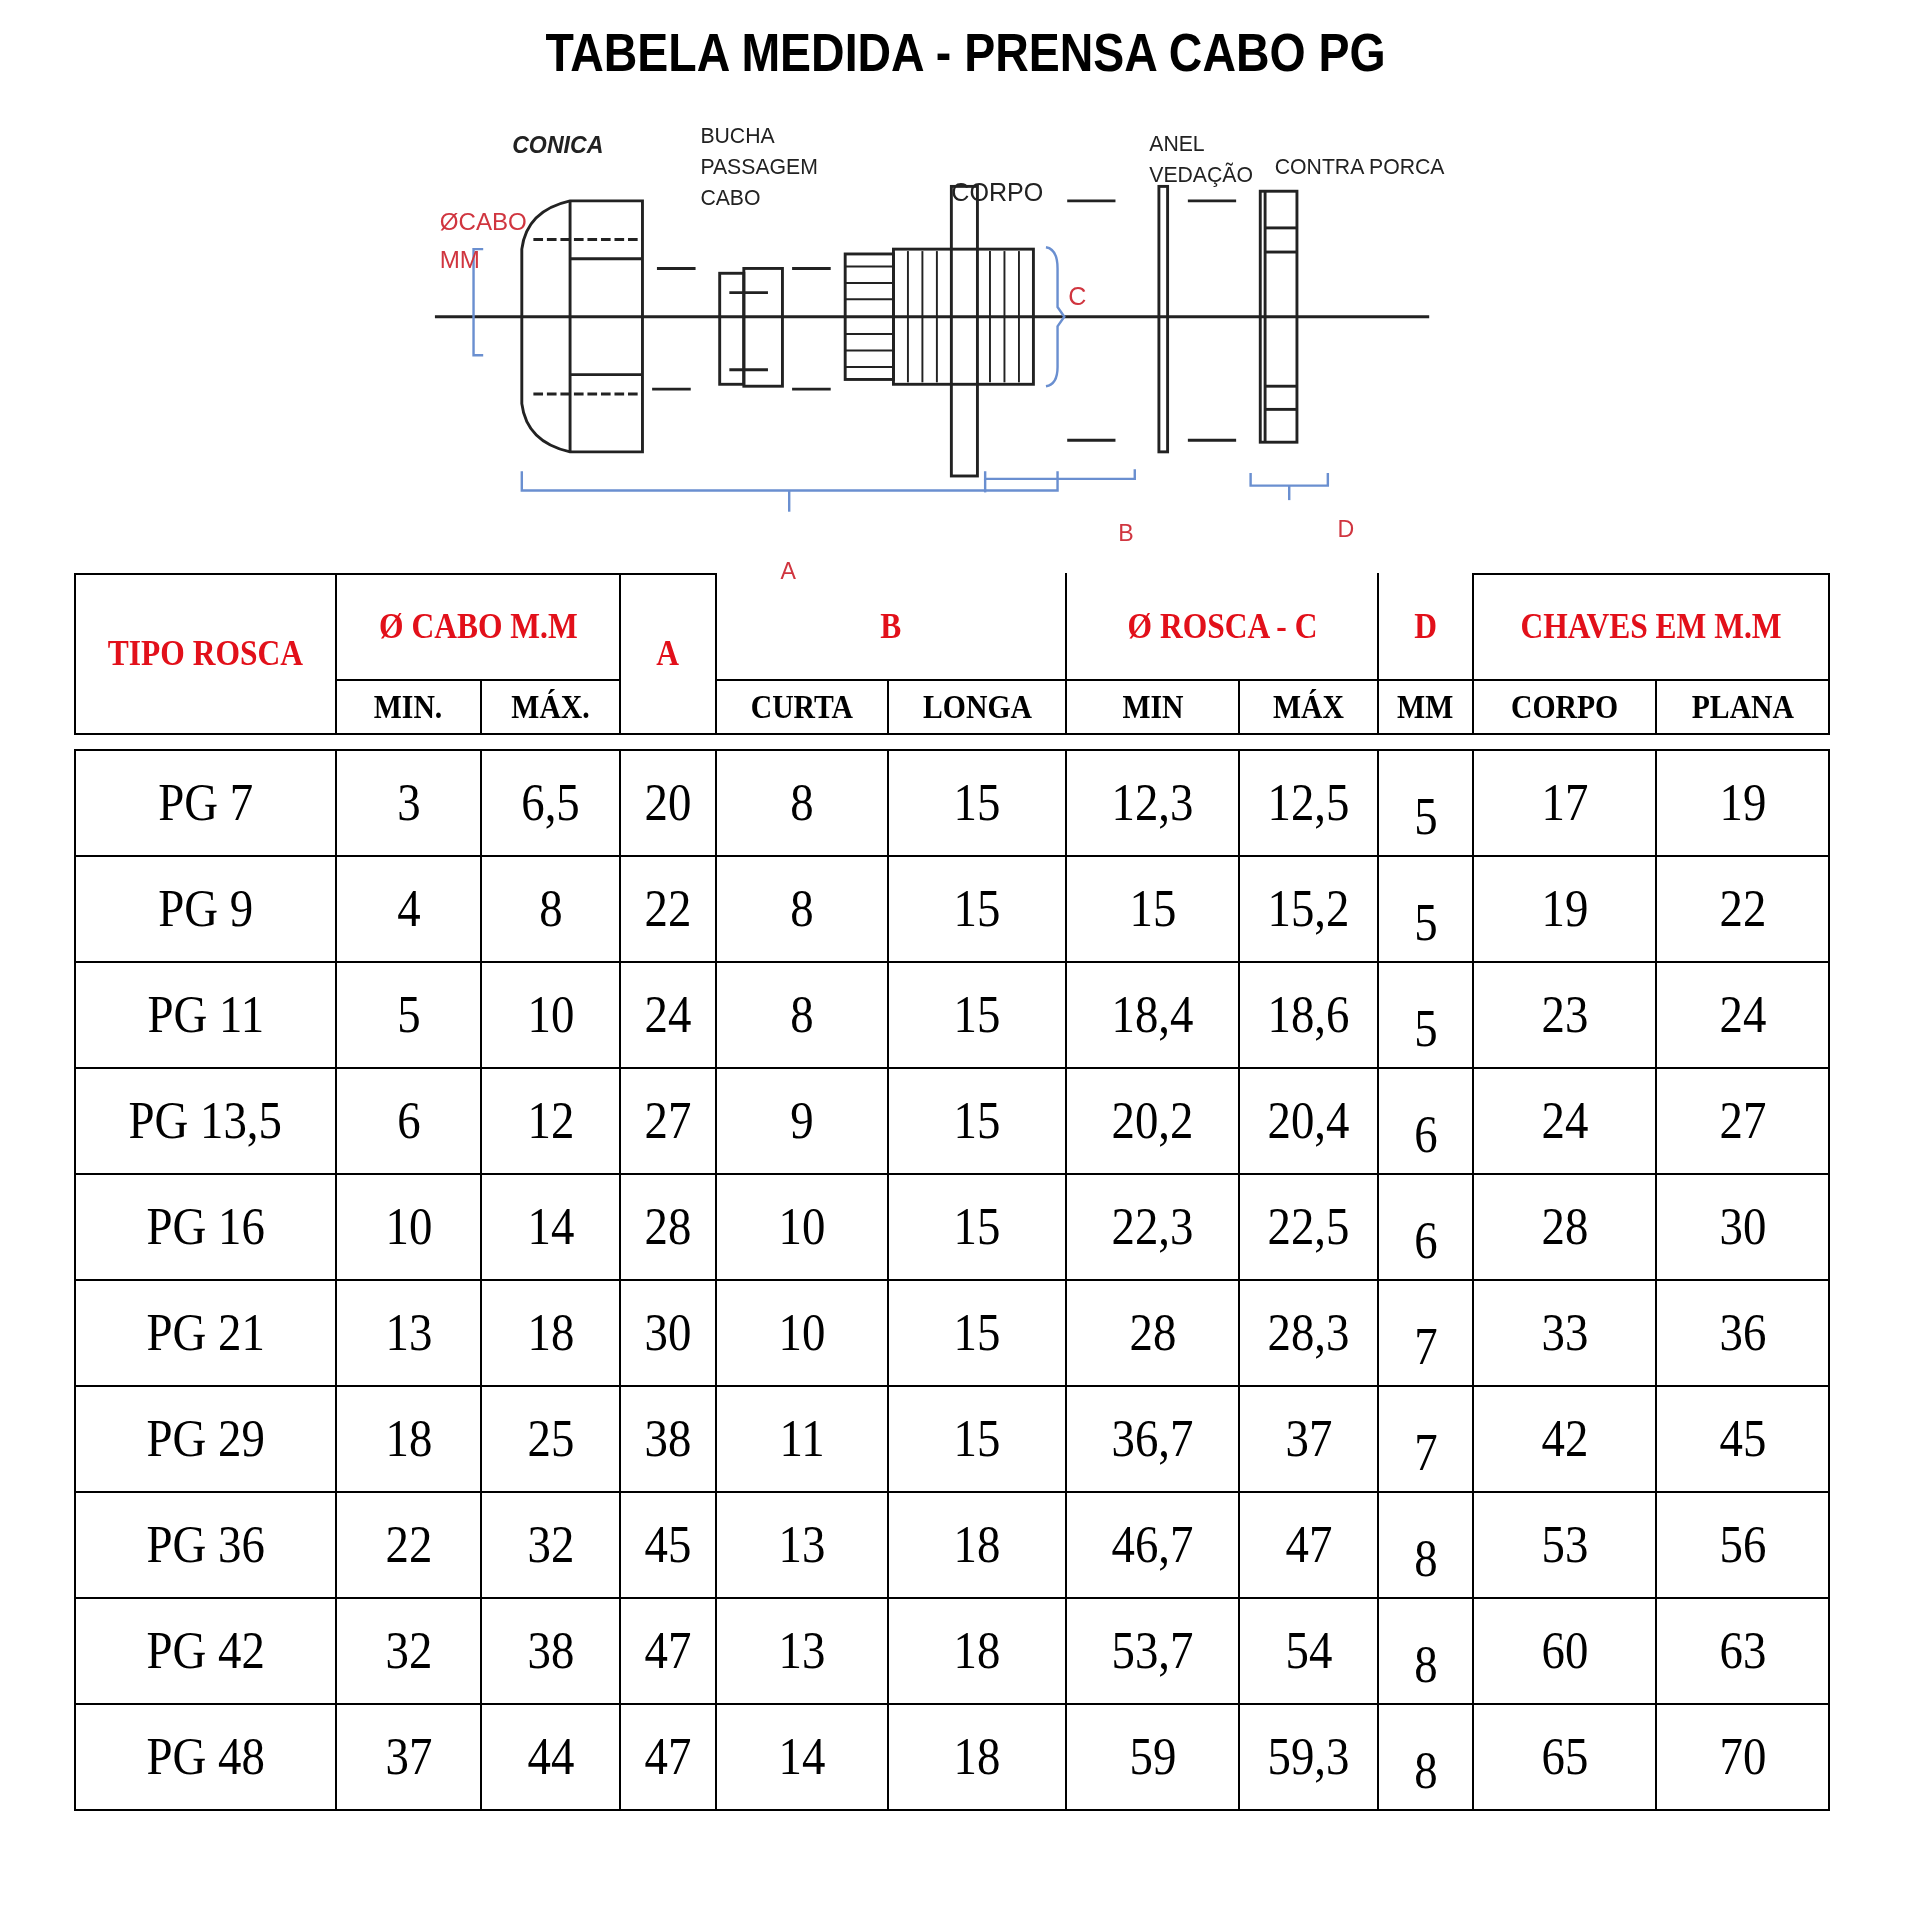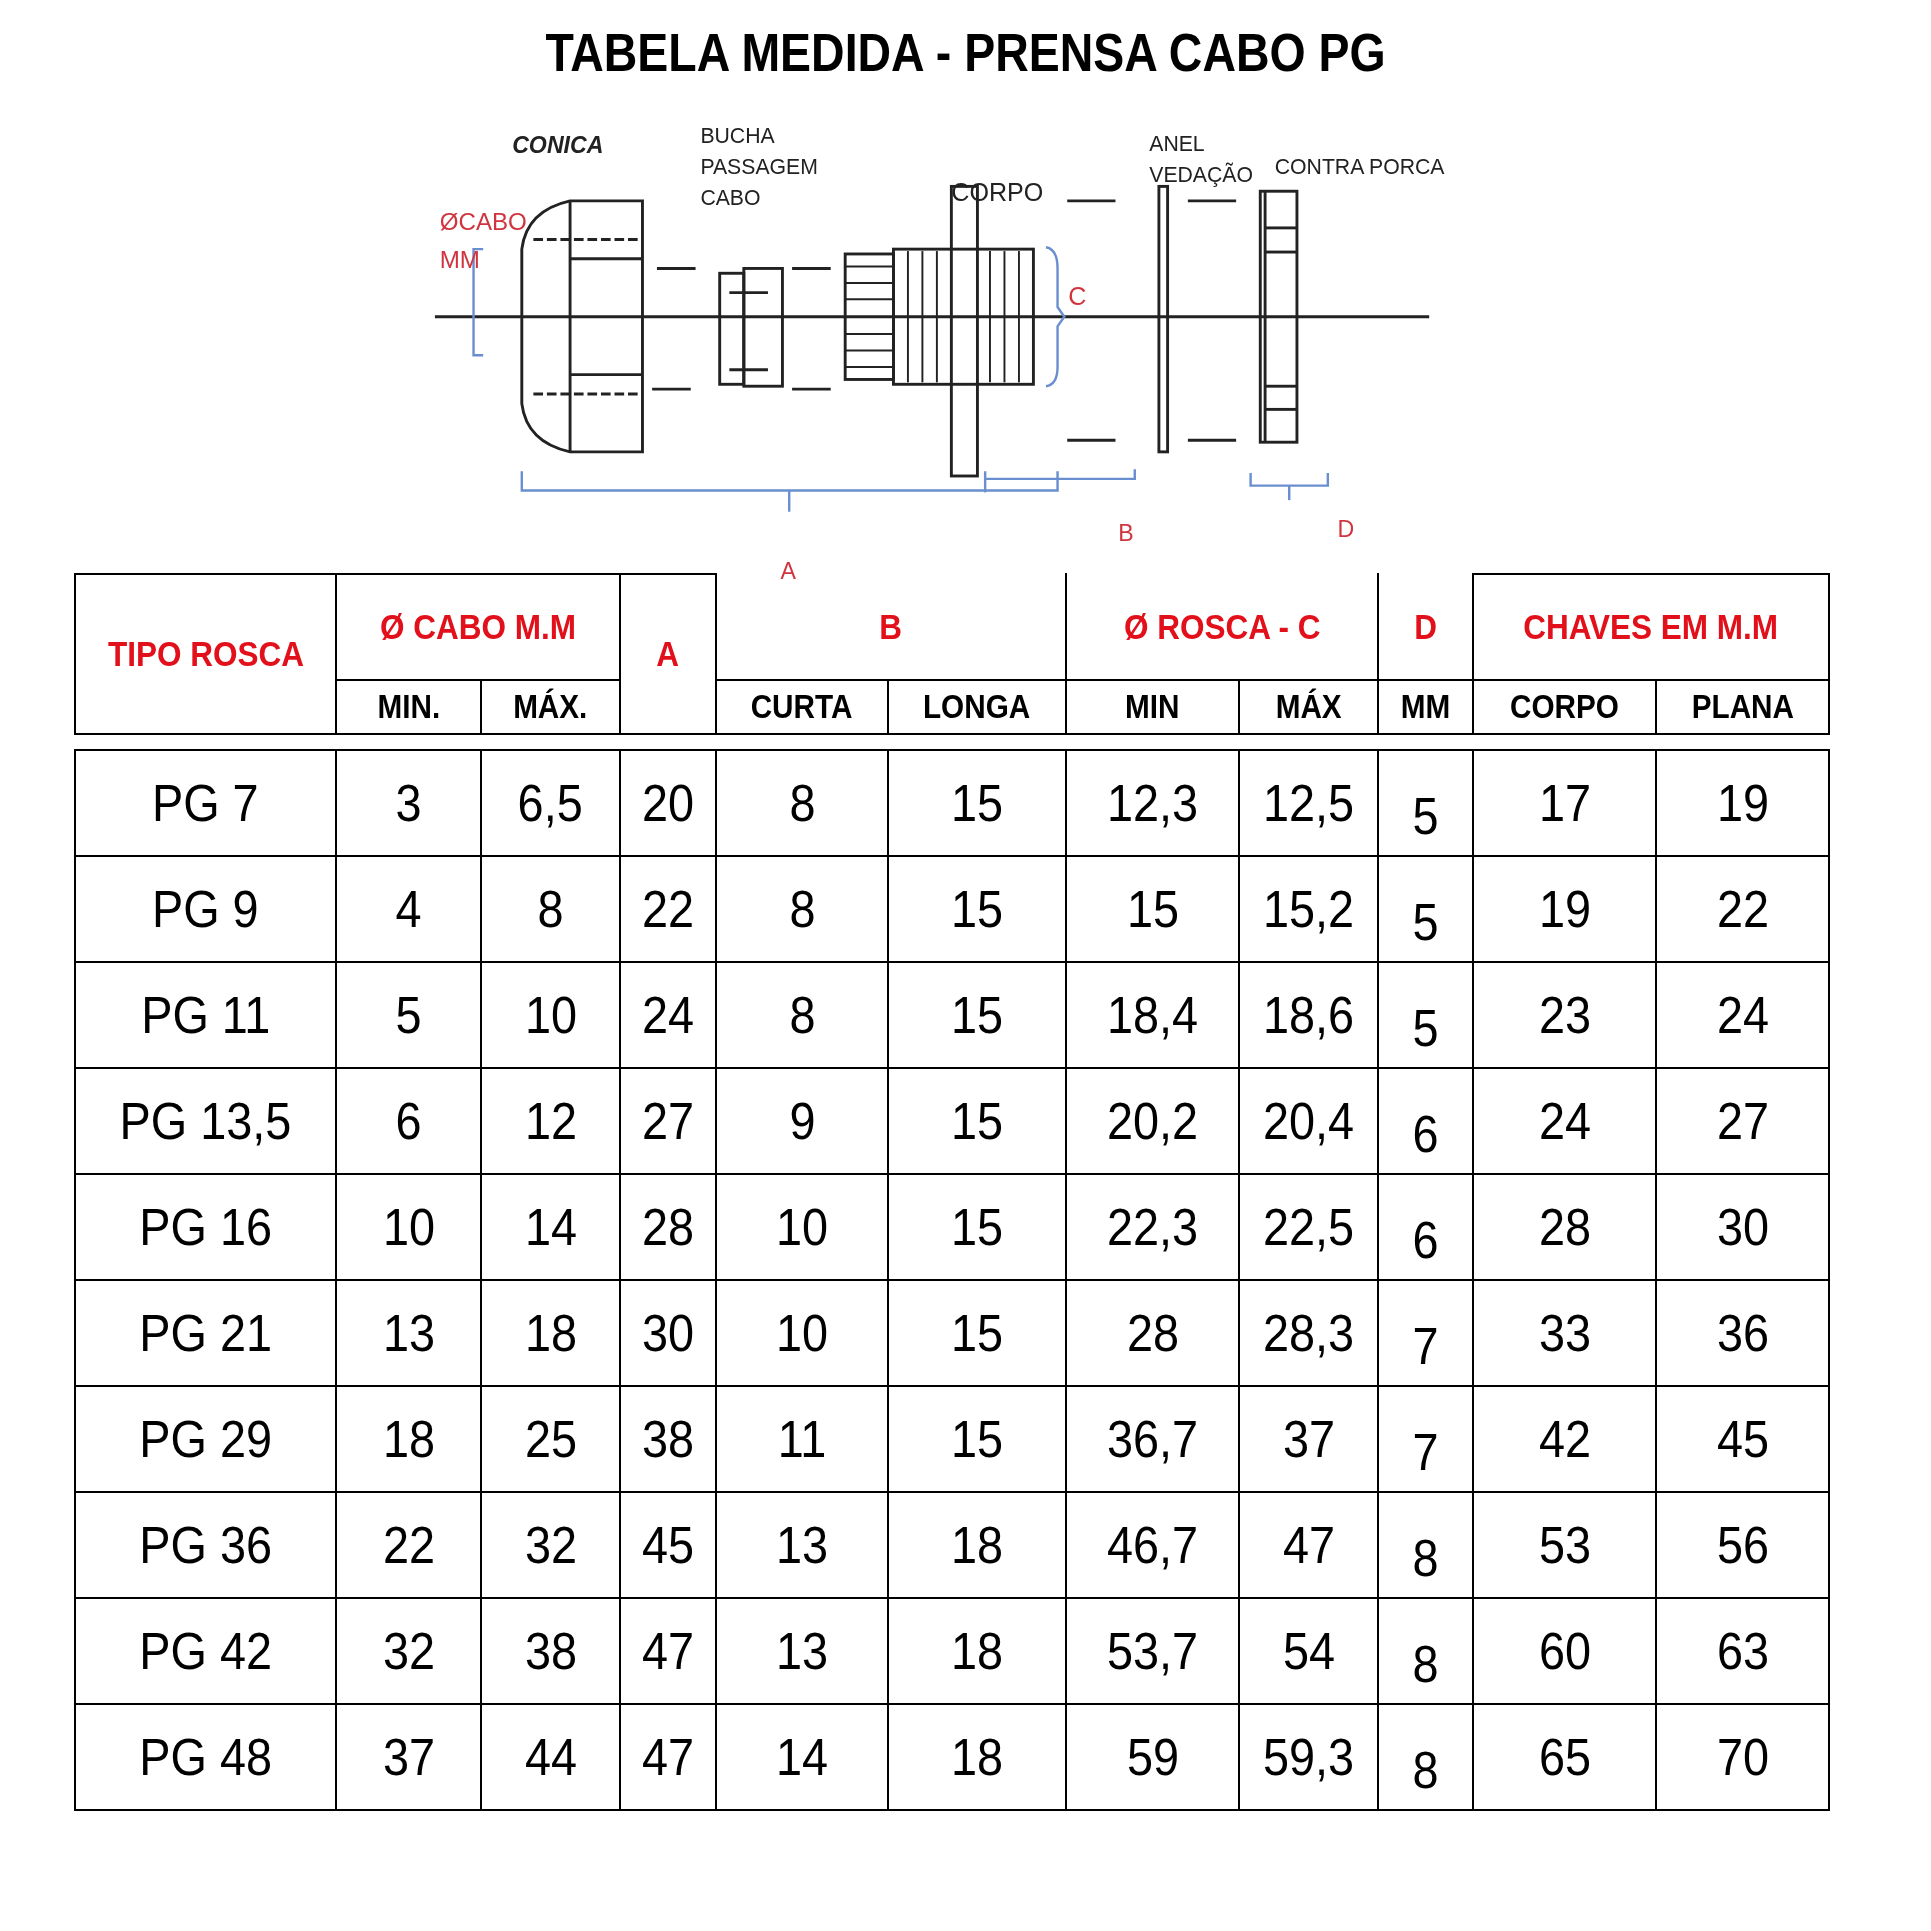--- a/index.html
+++ b/index.html
@@ -5,21 +5,21 @@
   html, body { margin:0; padding:0; background:#ffffff; }
   body { width:1931px; height:1931px; position:relative; overflow:hidden;
          font-family:"Liberation Sans", "DejaVu Sans", sans-serif; color:#000; }
   .title { position:absolute; left:0; width:1931px; top:21px; text-align:center;
            font-size:54px; font-weight:bold; letter-spacing:0px; transform:scaleX(0.86); }
   .diagram { position:absolute; left:425px; top:114px; width:1101px; height:473px; }
   .diagram svg { width:100%; height:100%; }
   .lbl { font-family:"Liberation Sans", sans-serif; }
 
   .tbl { position:absolute; left:74px; top:573px; width:1752px; }
-  table { border-collapse:collapse; table-layout:fixed; width:1752px; }
+  table { border-collapse:collapse; table-layout:fixed; width:1752px;font-family:Liberation Serif, serif; }
   td, th { border:2.9px solid #000; text-align:center; padding:0; }
   th { font-weight:bold; }
   .h-red { color:#e2101a; font-size:35px; transform:scaleX(0.9); display:inline-block; white-space:nowrap; }
   .h-blk { color:#000; font-size:33px; transform:scaleX(0.9); display:inline-block; white-space:nowrap; }
   .r1 th { height:104px; }
   .r2 th { height:52px;margin-top:35px; }
   .gap td { border:none; height:13.5px; }
   .body td { height:104px; font-size:52px; }
   .body td span { display:inline-block; transform:scaleX(0.9); }
   .dcell span { position:relative; top:13.5px; }

